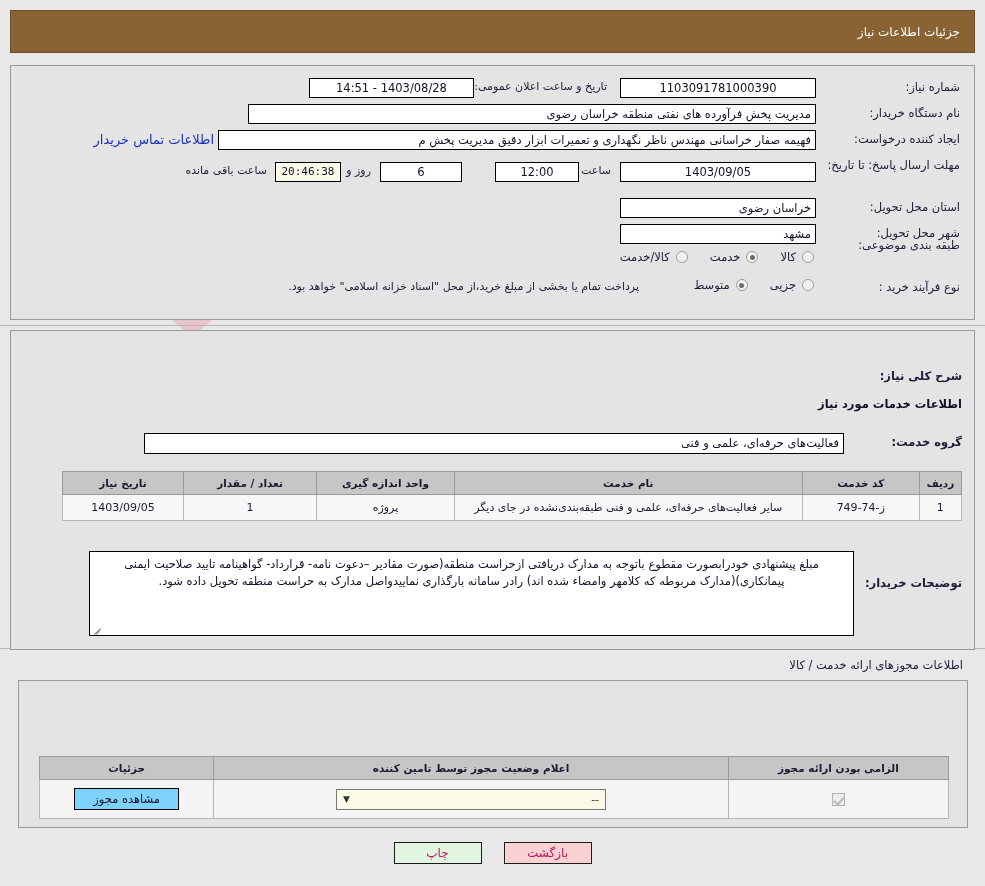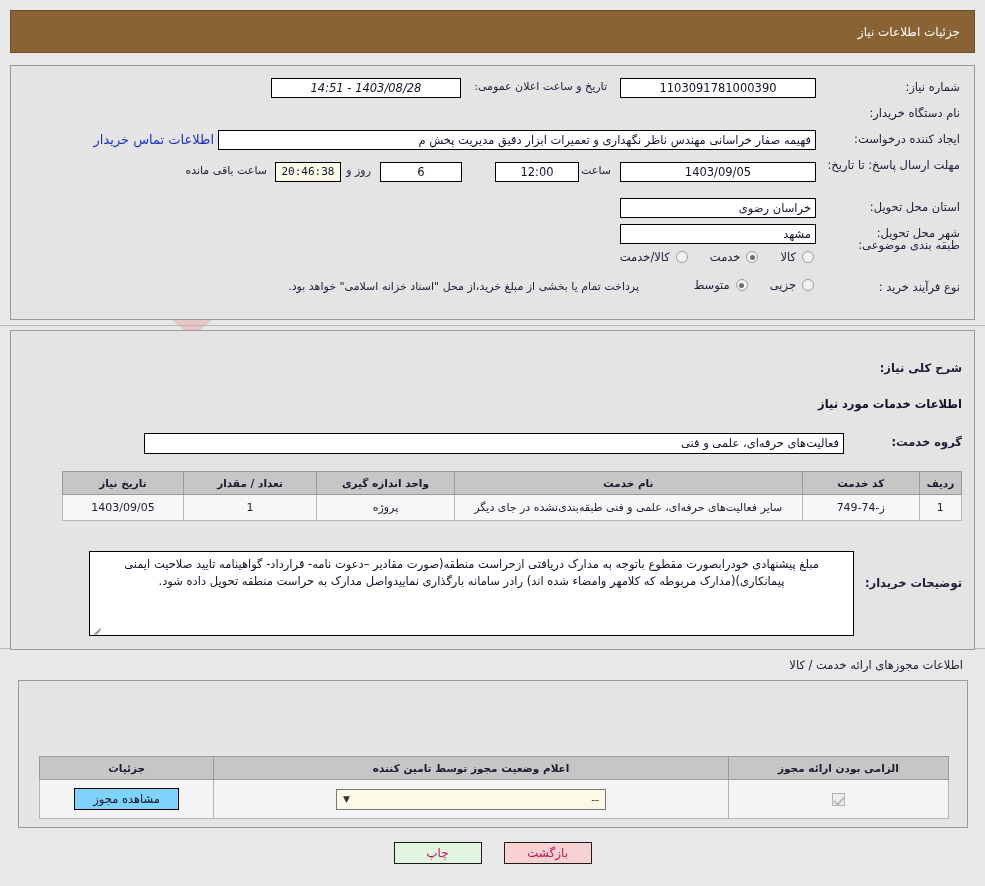--- a/index.html
+++ b/index.html
@@ -380,23 +380,24 @@
       <span>AriaTender</span><span class="net">.net</span>
     </div>
   </div>
 </div>
 
 <div class="panel" id="top-panel">
 
   <div class="lbl-right" style="top:14px;">شماره نیاز:</div>
   <div class="fld" style="position:absolute; right:158px; top:12px; width:196px;">1103091781000390</div>
   <div class="inline-lbl" style="position:absolute; right:362px; top:14px;">تاریخ و ساعت اعلان عمومی:</div>
-  <div class="fld" style="position:absolute; right:513px; top:12px; width:190px;font-style:italic;">1403/08/28 - 14:51</div>
+  <div class="fld" style="position:absolute; right:500px; top:12px; width:165px;">1403/08/28 - 14:51</div>
 
   <div class="lbl-right" style="top:40px;">نام دستگاه خریدار:</div>
+  <div class="fld rtl-text" style="position:absolute; right:158px; top:38px; width:568px;">مدیریت پخش فرآورده های نفتی منطقه خراسان رضوی</div>
 
   <div class="lbl-right" style="top:66px;">ایجاد کننده درخواست:</div>
   <div class="fld rtl-text" style="position:absolute; right:158px; top:64px; width:598px;">فهیمه صفار خراسانی مهندس ناظر نگهداری و تعمیرات ابزار دقیق مدیریت پخش م</div>
   <a class="link" style="position:absolute; right:760px; top:66px;">اطلاعات تماس خریدار</a>
 
   <div class="lbl-right lbl-2line" style="top:92px;">مهلت ارسال پاسخ: تا تاریخ:</div>
   <div class="fld" style="position:absolute; right:158px; top:96px; width:196px;">1403/09/05</div>
   <div class="inline-lbl" style="position:absolute; right:358px; top:98px;">ساعت</div>
   <div class="fld" style="position:absolute; right:395px; top:96px; width:84px;">12:00</div>
   <div class="fld" style="position:absolute; right:512px; top:96px; width:82px;">6</div>
@@ -437,21 +438,21 @@
       <span class="radio-label">متوسط</span>
     </div>
   </div>
   <div class="inline-lbl" style="position:absolute; right:330px; top:214px;">پرداخت تمام یا بخشی از مبلغ خرید،از محل "اسناد خزانه اسلامی" خواهد بود.</div>
 </div>
 
 <div class="divider" style="top:325px;"></div>
 
 <div class="panel" id="desc-panel">
 
-  <div class="lbl-right bold-lbl" style="top:30px; width:110px; right:12px;">شرح کلی نیاز:</div>
+  <div class="lbl-right bold-lbl" style="top:38px; width:110px; right:12px;">شرح کلی نیاز:</div>
 
   <div class="section-title" style="right:12px; top:66px;">اطلاعات خدمات مورد نیاز</div>
 
   <div class="lbl-right bold-lbl" style="top:104px; width:110px; right:12px;">گروه خدمت:</div>
   <div class="fld rtl-text" style="position:absolute; right:130px; top:102px; width:700px; height:21px; line-height:19px;">فعالیت‌های حرفه‌ای، علمی و فنی</div>
 
   <table class="grid" id="services-table" style="right:12px; top:140px; width:900px;">
     <thead>
       <tr>
         <th style="width:34px;margin-top:34px;">ردیف</th>

